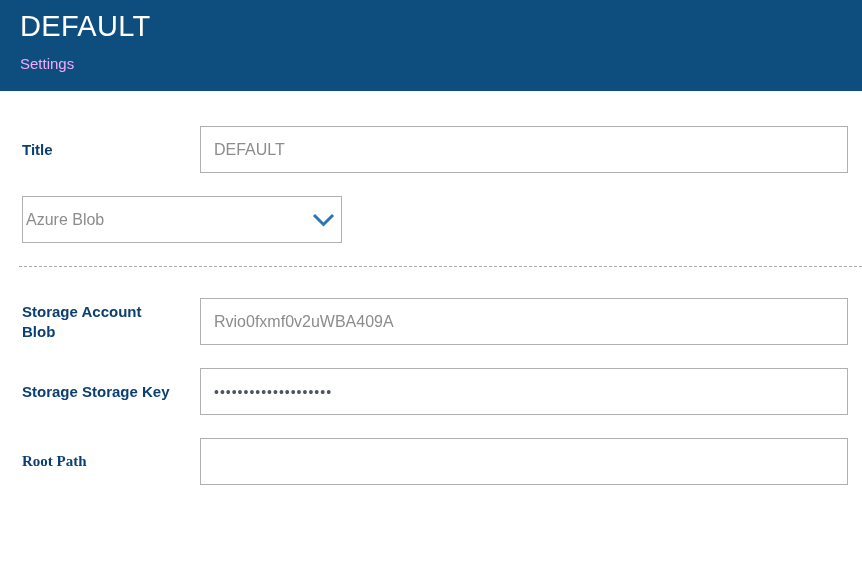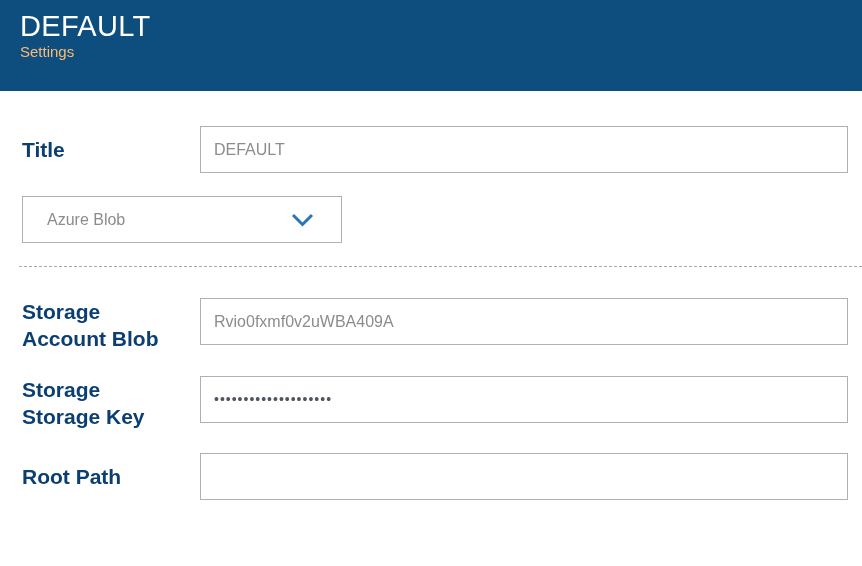--- a/index.html
+++ b/index.html
@@ -21,43 +21,44 @@
   }
   .page-header h1 {
     margin: 0;
     color: #ffffff;
     font-size: 29px;
     font-weight: 400;
     line-height: 1.15;
     letter-spacing: 0.3px;
   }
   .page-header .subtitle {
-    margin-top: 0;
-    color: #fdba74;
+    margin-top: 12px;
+    color: #f0abfc;
     font-size: 15px;
   }
   .settings-form {
     padding: 35px 14px 0 22px;
   }
   .row {
     display: flex;
     margin-bottom: 23px;
   }
   .row.last {
     margin-bottom: 0;
+    font-family: Liberation Serif, serif;
   }
   .field-label {
     flex: 0 0 178px;
     box-sizing: border-box;
     padding-right: 28px;
     display: flex;
     align-items: center;
     color: #0b3f72;
     font-weight: bold;
-    font-size: 21px;
+    font-size: 15px;
     line-height: 1.3;
   }
   .field {
     flex: 1;
     min-width: 0;
   }
   input.text-input {
     display: block;
     width: 100%;
     box-sizing: border-box;
@@ -78,21 +79,21 @@
   }
   .select-box {
     width: 320px;
     height: 47px;
     box-sizing: border-box;
     border: 1px solid #b0b0b0;
     background: #ffffff;
     display: flex;
     align-items: center;
     justify-content: space-between;
-    padding: 0 24px;
+    padding: 0 3px;
     cursor: pointer;
   }
   .select-value {
     color: #8c8c8c;
     font-size: 16px;
   }
   .chevron-svg {
     flex: 0 0 auto;
     margin-right: 3px;
   }

